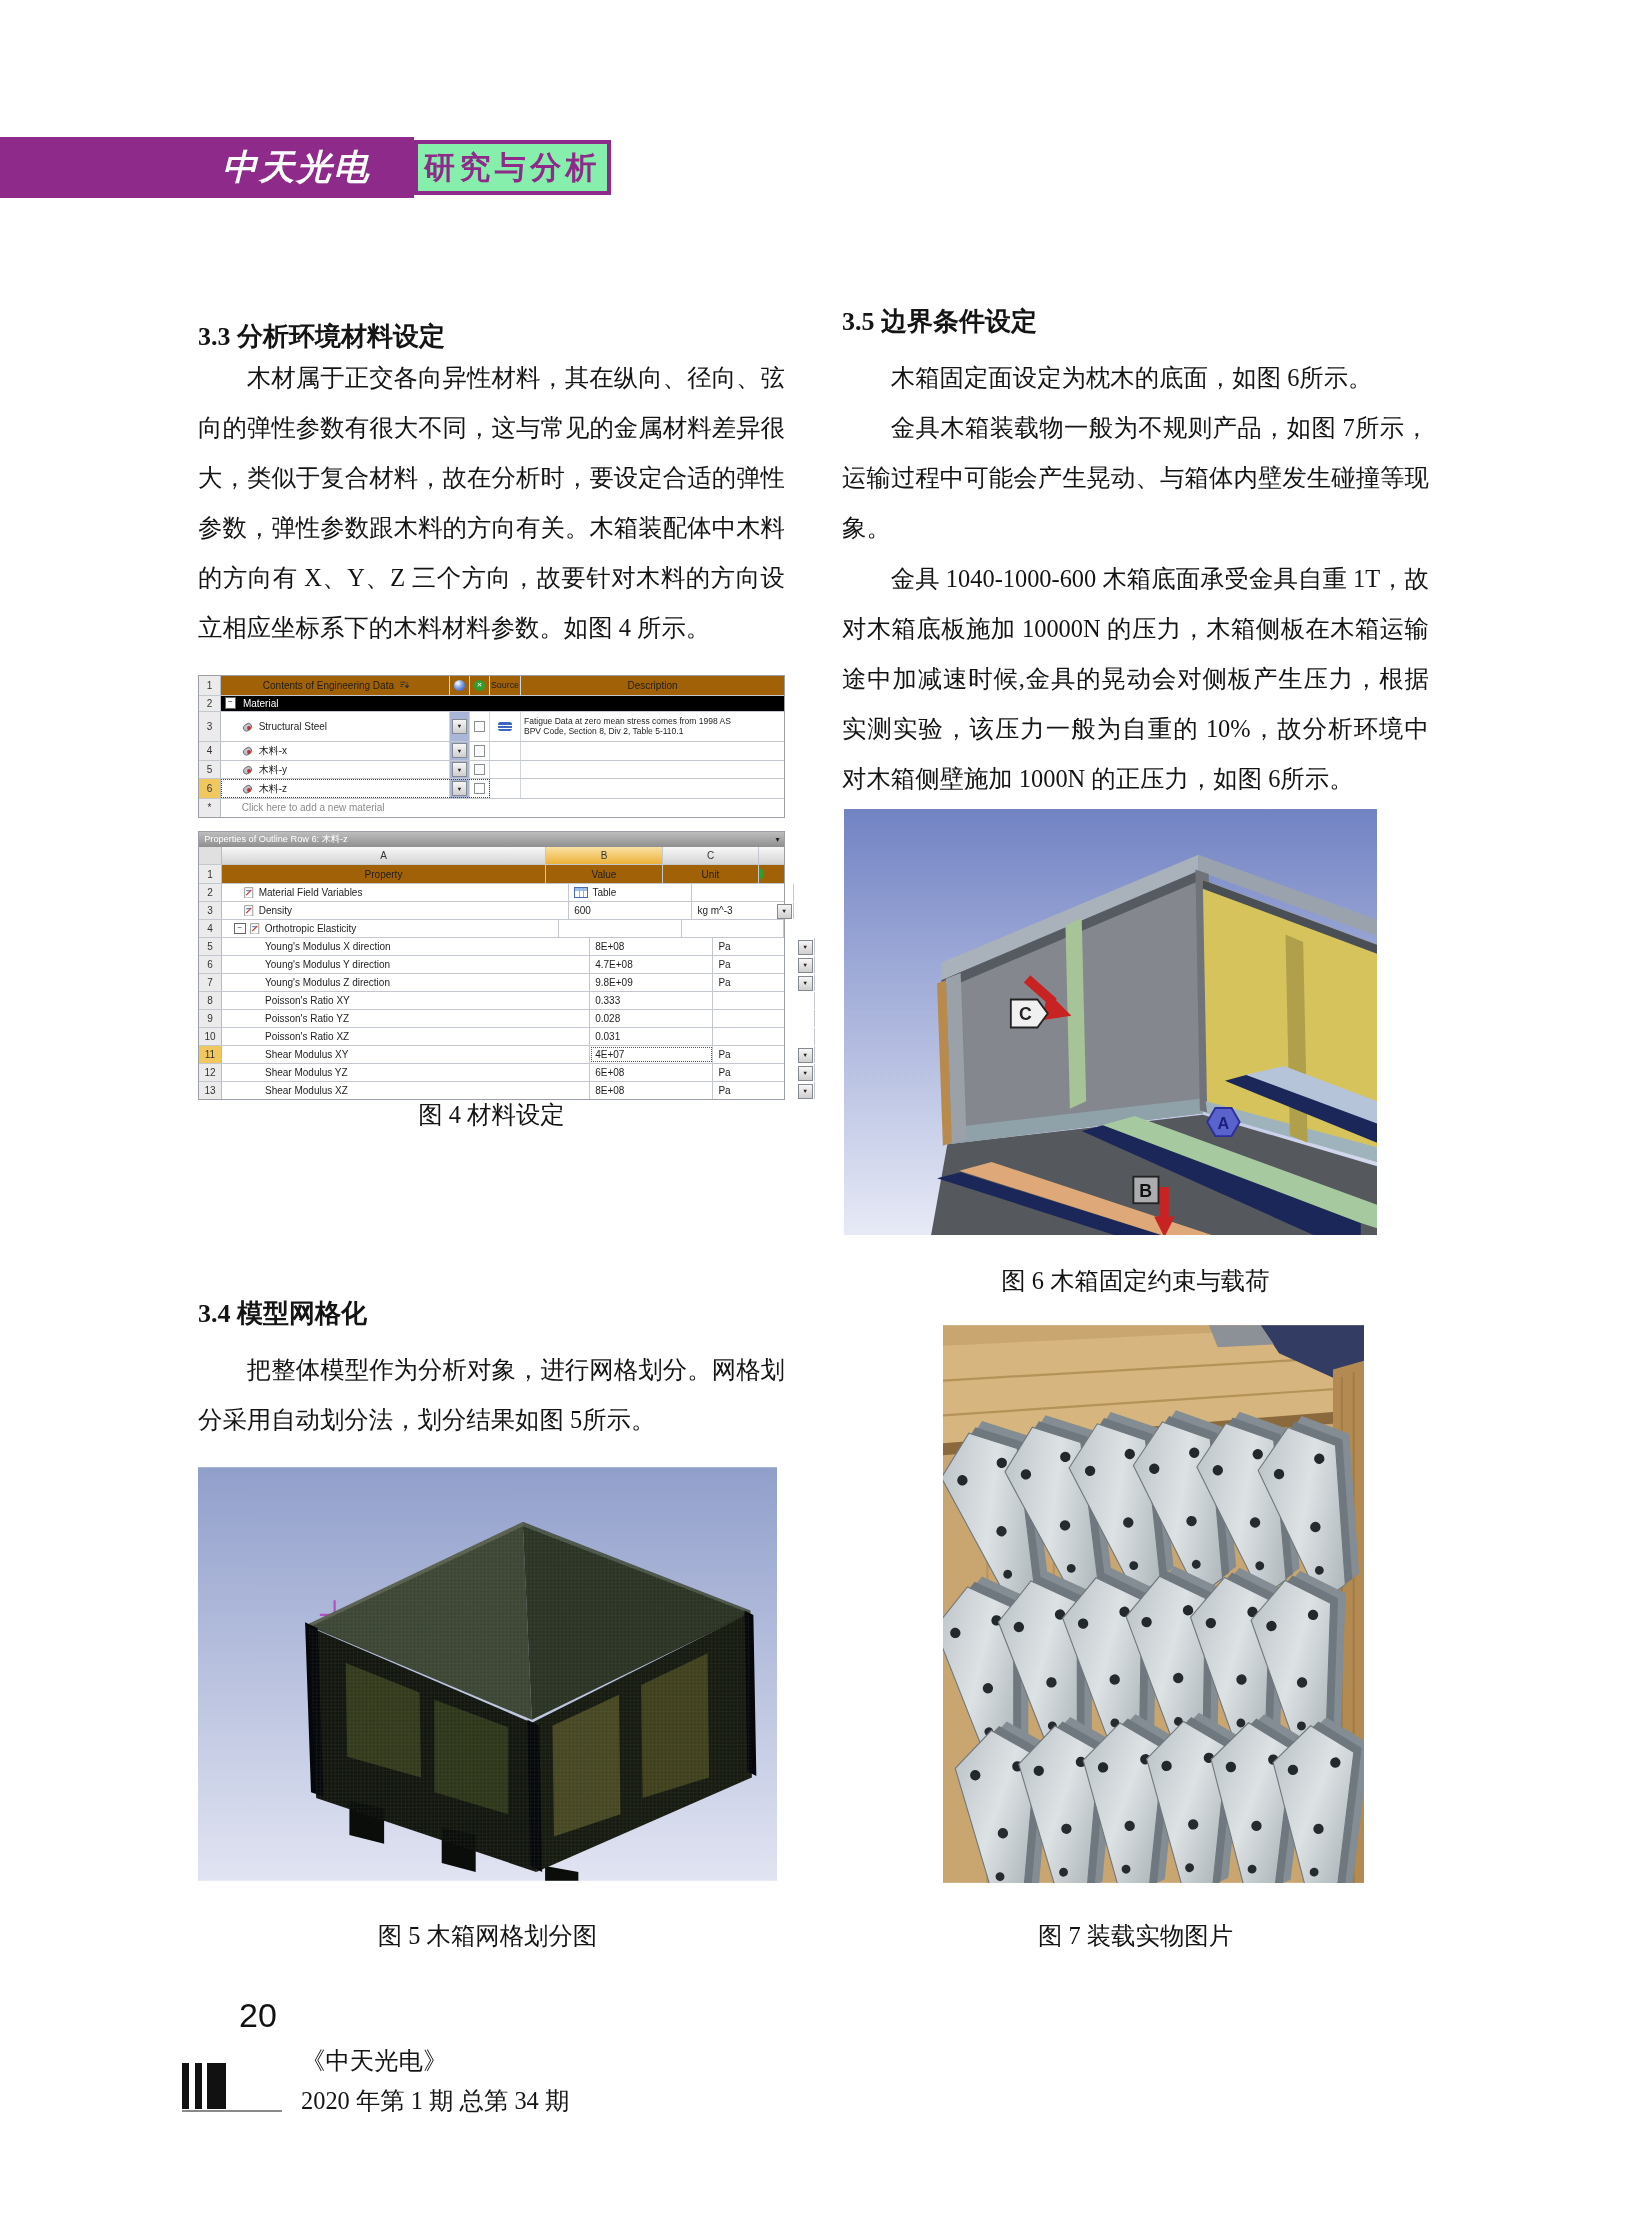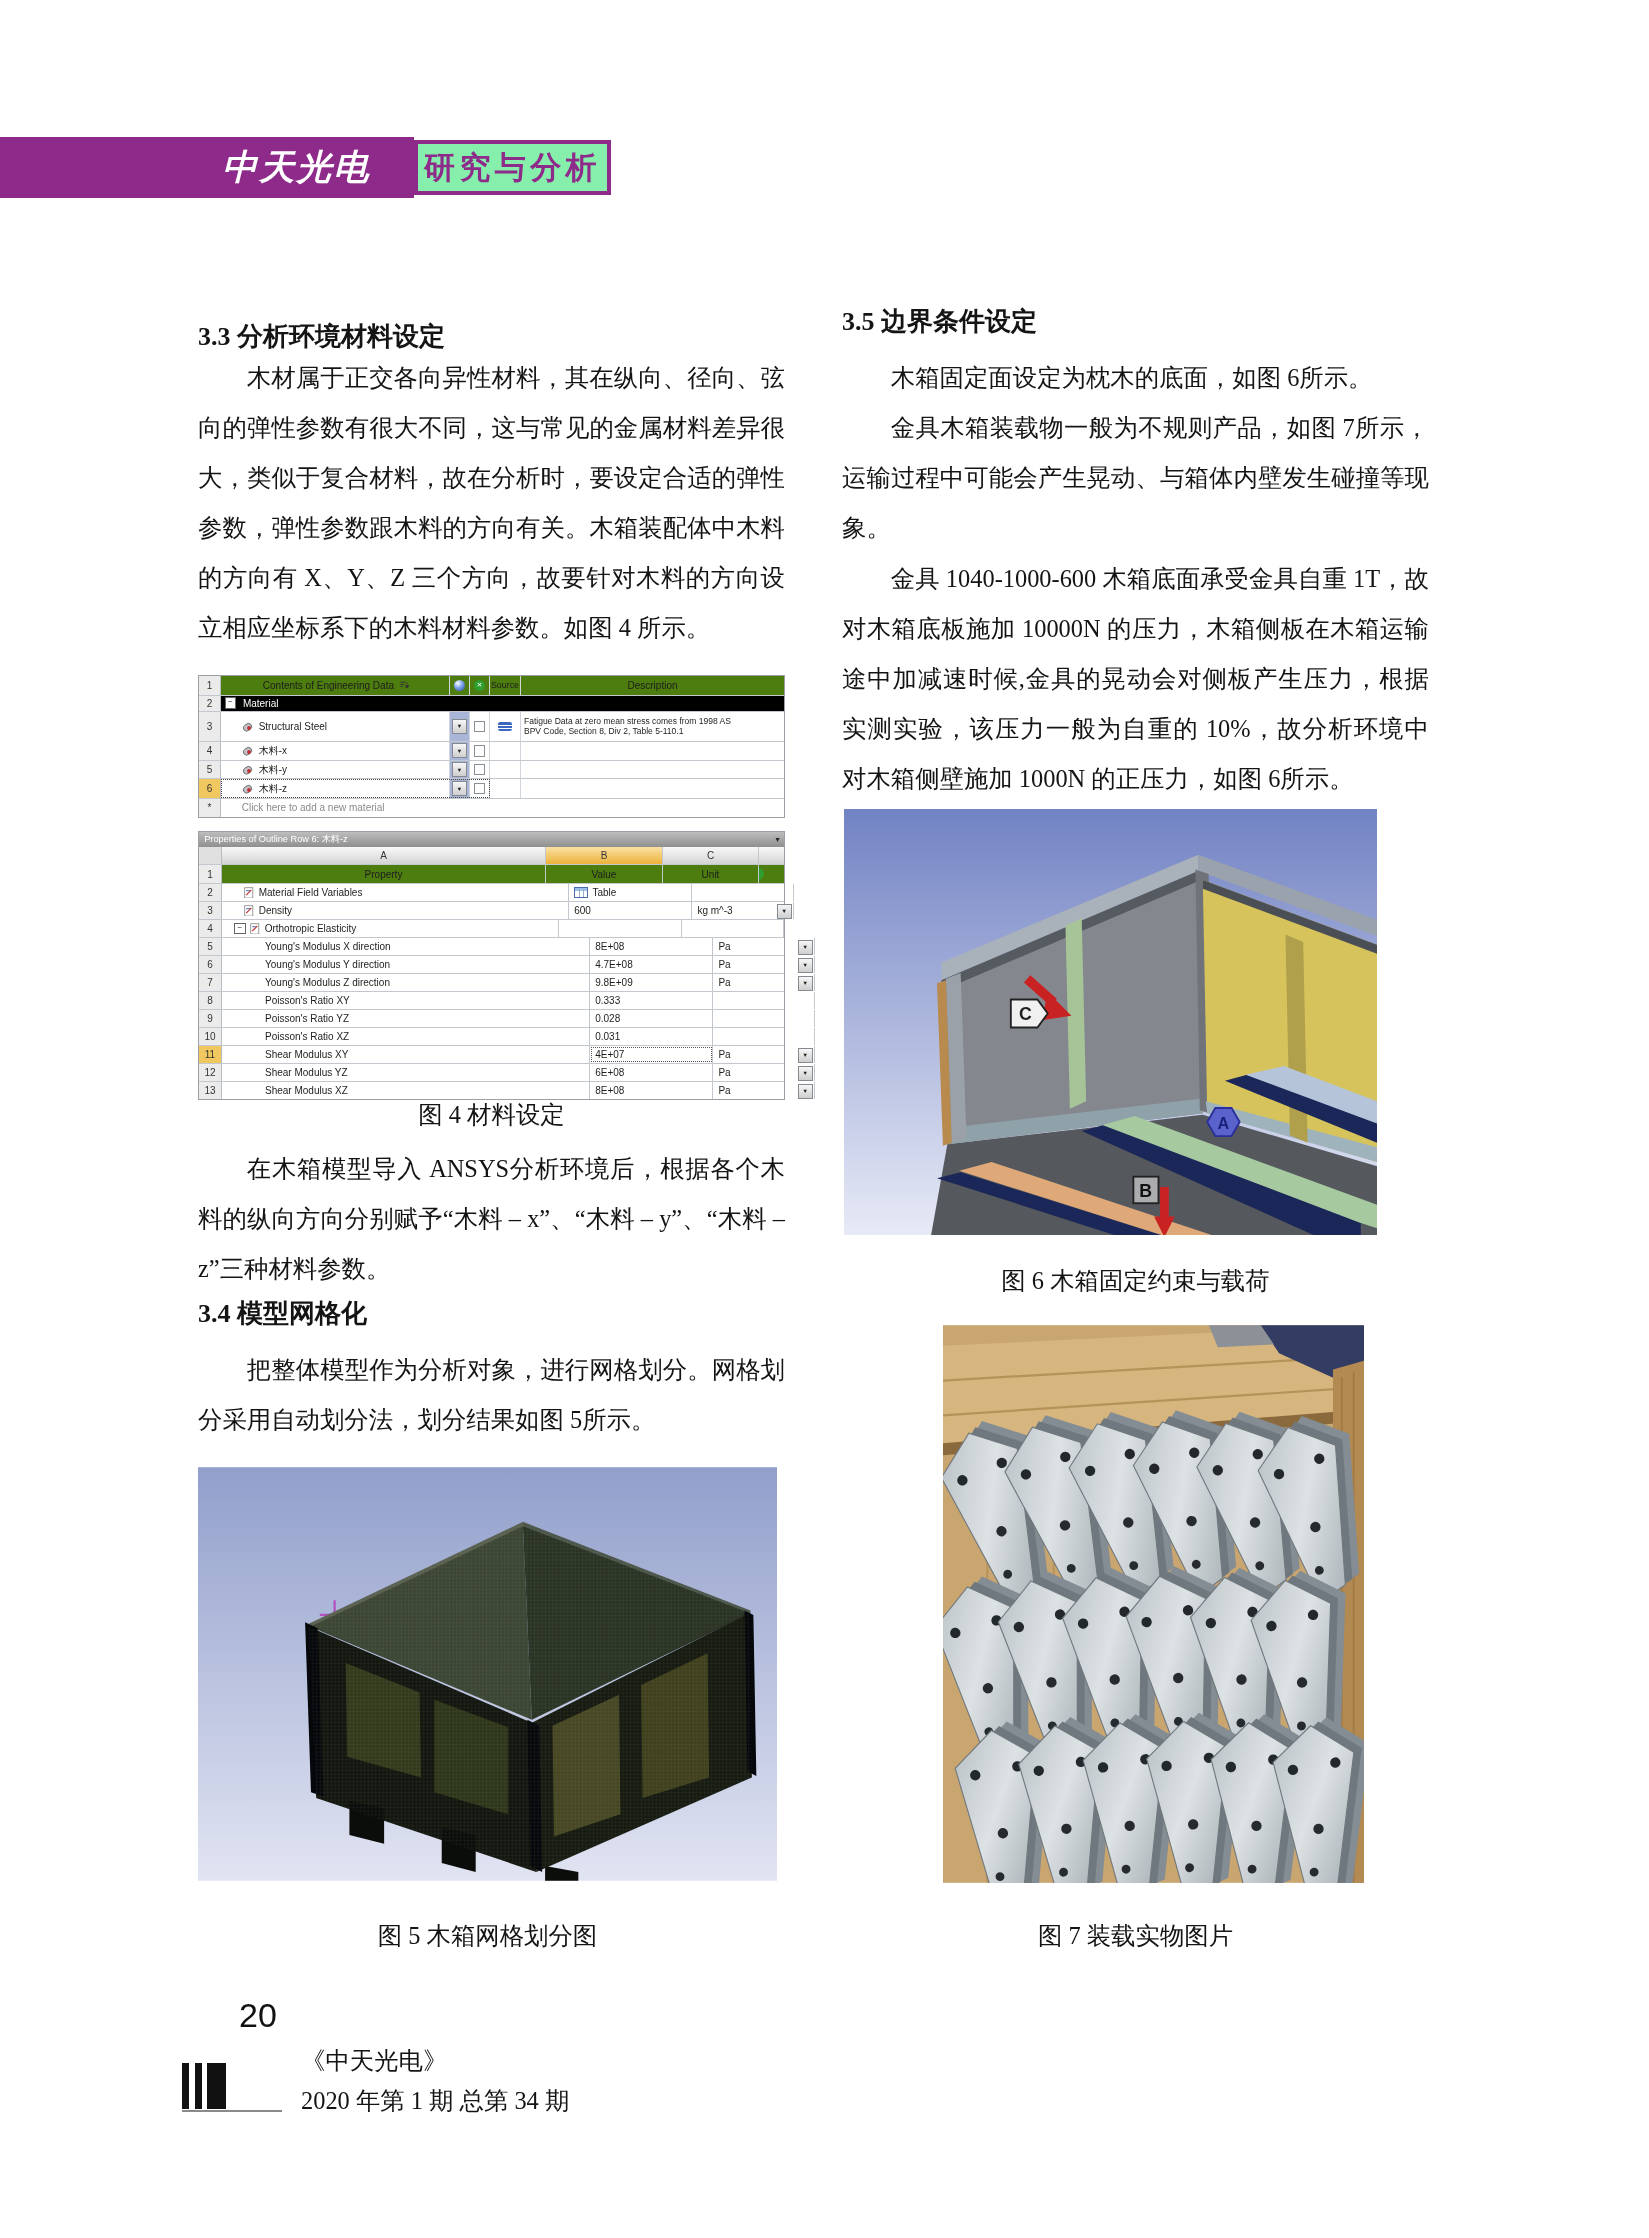--- a/index.html
+++ b/index.html
@@ -25,21 +25,21 @@
   .c{display:flex;align-items:center;box-sizing:border-box;}
   .num{width:22px;background:#ebebeb;border-right:0.7px solid #b6bcc2;justify-content:center;color:#333;flex:none;}
   .name{width:229px;border-right:0.7px solid #d0d6dc;padding-left:20.7px;gap:5.2px;flex:none;}
   .dd{width:20px;border-right:0.7px solid #d0d6dc;justify-content:center;flex:none;}
   .ddb{background:#aab6d8;}
   .cb{width:20px;border-right:0.7px solid #d0d6dc;justify-content:center;flex:none;}
   .src{width:31px;border-right:0.7px solid #d0d6dc;justify-content:center;flex:none;}
   .desc{flex:1;overflow:hidden;padding:0.7px 3px;}
   .hdrow{background:#b9d3ea;}
   .hdrow .num{background:#ebebeb;}
-  .hd{background:#4d7c0f;}
+  .hd{background:#a16207;}
   .ctr{justify-content:center;}
   .matcell{flex:1;background:#000000;color:#fff;display:flex;align-items:center;gap:6.6px;padding-left:3.7px;}
   .minusbox{width:9.6px;height:9.6px;background:#fdfdfd;border:0.7px solid #666;color:#222;font-size:8.1px;
         line-height:8.1px;text-align:center;flex:none;}
   .minusbox::before{content:"−";}
   .ddbtn{width:13.3px;height:13.3px;background:linear-gradient(#f6f6f6,#cfcfcf);border:0.7px solid #858a90;
         display:flex;align-items:center;justify-content:center;flex:none;}
   .ddbtn::before{content:"▼";font-size:5.9px;color:#222;}
   .cbx{width:9.6px;height:9.6px;background:#fdfdfd;border:0.7px solid #8a8f95;flex:none;}
   .d2{font-size:8.5px;line-height:9.6px;white-space:nowrap;}
@@ -401,21 +401,20 @@
             <span>Pa</span>
           <span class="ddbtn unitdd"></span>
           </div>
         <div class="psl"></div>
       </div>
     </div>
   </div>
 
   <div class="abs cap" style="left:198px;top:1099px;width:587px;">图 4 材料设定</div>
 
-  <p class="abs para" style="left:198px;top:1144px;width:587px;">在木箱模型导入 ANSYS分析环境后，根据各个木料的纵向方向分别赋予“木料 – x”、“木料 – y”、“木料 – z”三种材料参数。</p>
 
   <h2 class="abs sec" style="left:198px;top:1296px;width:587px;">3.4 模型网格化</h2>
   <p class="abs para" style="left:198px;top:1345px;width:587px;">把整体模型作为分析对象，进行网格划分。网格划分采用自动划分法，划分结果如图 5所示。</p>
 
   <svg class="abs" style="left:198px;top:1467px;" width="579" height="414" viewBox="0 0 784 560">
     <defs>
       <linearGradient id="bg5" x1="0" y1="0" x2="0" y2="1">
         <stop offset="0" stop-color="#919fcb"></stop>
           <stop offset="1" stop-color="#e1e4f2"></stop>
       </linearGradient>

